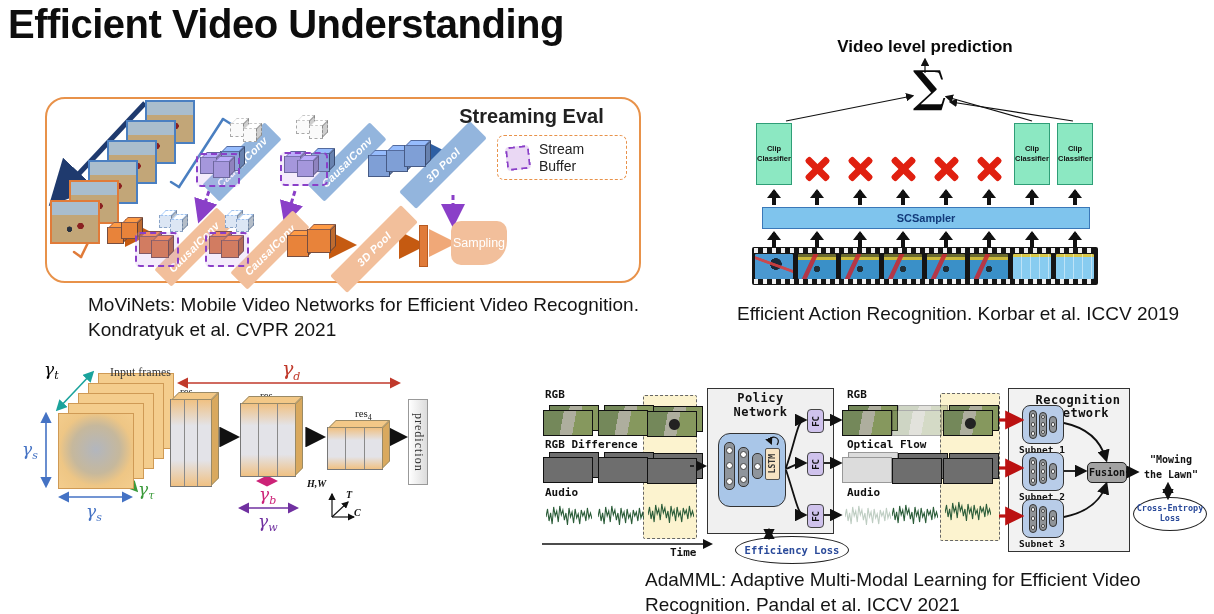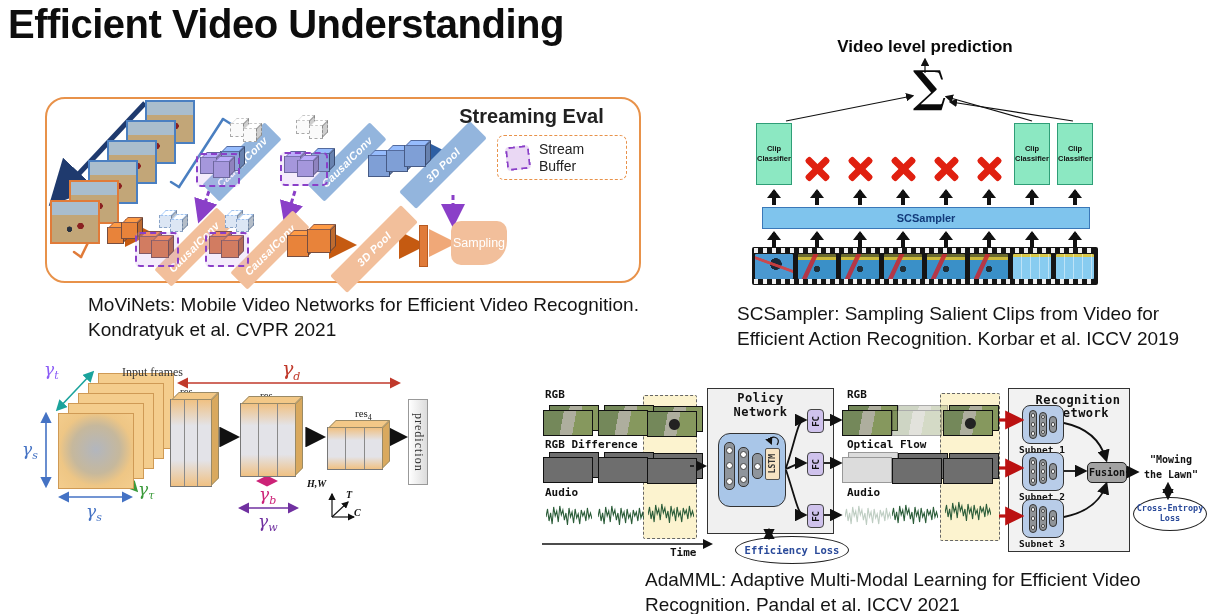--- a/index.html
+++ b/index.html
@@ -66,21 +66,21 @@
          linear-gradient(180deg,#6a6a30 0 12%,#c8b83a 12% 26%,#3a90c8 26% 100%)}
   .ff.v3{background:repeating-linear-gradient(90deg,transparent 0 8px,rgba(255,255,255,.45) 8px 9px),
          linear-gradient(180deg,#d8c84a 0 14%,#88ccf0 14% 100%)}
 
   
   .x3fig{position:absolute;left:10px;top:355px;width:505px;height:195px}
   .xsq{position:absolute;width:74px;height:74px;background:#f4cd8d;border:1px solid #cf9a55}
   .xsq.front{background:radial-gradient(circle at 50% 48%,#b2b6be 0%,#c6b89c 45%,#eec685 68%,#f4cd8d 100%)}
   .gl{position:absolute;font:italic 17px "DejaVu Serif",serif}
   .gl sub{font-size:11px}
-  .g-teal{color:#8b5cf6}.g-blue{color:#4472c4}.g-green{color:#3a9a3a}.g-red{color:#c0392b;font-size:19px}
+  .g-teal{color:#000000}.g-blue{color:#4472c4}.g-green{color:#3a9a3a}.g-red{color:#c0392b;font-size:19px}
   .g-mag{color:#cc2277}.g-pur{color:#7030a0}
   .serf{position:absolute;font:12px "Liberation Serif",serif;color:#333}
   .reslab{position:absolute;font:11px "Liberation Serif",serif;color:#222}
   .reslab sub{font-size:8px}
   .res{position:absolute;display:flex;background:#e0e0e4;border:1px solid #777;box-sizing:border-box}
   .res::before{content:"";position:absolute;left:0;top:-8px;width:100%;height:8px;background:#f3c887;border:1px solid #9a8a66;
       box-sizing:border-box;transform:skewX(-45deg);transform-origin:bottom left}
   .res::after{content:"";position:absolute;right:-8px;top:0;width:8px;height:100%;background:#d9a95e;border:1px solid #9a8a66;
       box-sizing:border-box;transform:skewY(-45deg);transform-origin:top left}
   .res i{flex:1;border-right:1px solid #8a8a8a;background:linear-gradient(180deg,#f0c183 0%,#e3e3e8 30% 70%,#f0c183 100%)}
@@ -319,21 +319,20 @@
       <div class="ff v2" style="left:46px"></div>
       <div class="ff v2" style="left:89px"></div>
       <div class="ff v2" style="left:132px"></div>
       <div class="ff v2" style="left:175px"></div>
       <div class="ff v2" style="left:218px"></div>
       <div class="ff v3" style="left:261px"></div>
       <div class="ff v3" style="left:304px"></div>
     </div>
   </div>
   <div class="cap" style="left:737px;top:301px;width:470px">
-    <div>SCSampler: Sampling Salient Clips from Video for</div>
     <div>Efficient Action Recognition. Korbar et al. ICCV 2019</div>
   </div>
 
   <div class="x3fig">
     <svg class="abs" width="505" height="195" style="left:0;top:0">
       <defs>
         <marker id="x3K" markerWidth="8" markerHeight="8" refX="6" refY="4" orient="auto">
             <path d="M0,0L8,4L0,8z" fill="#111"></path>
           </marker>
         <marker id="x3T" markerWidth="7" markerHeight="7" refX="5" refY="3.5" orient="auto-start-reverse">
@@ -373,21 +372,21 @@
       <line x1="322" y1="162" x2="338" y2="147" stroke="#111" stroke-width="1.2" marker-end="url(#x3k2)"></line>
       <line x1="322" y1="162" x2="344" y2="162" stroke="#111" stroke-width="1.2" marker-end="url(#x3k2)"></line>
     </svg>
 
     <div class="xsq" style="left:88px;top:18px"></div>
     <div class="xsq" style="left:78px;top:28px"></div>
     <div class="xsq" style="left:68px;top:38px"></div>
     <div class="xsq" style="left:58px;top:48px"></div>
     <div class="xsq front" style="left:48px;top:58px"></div>
 
-    <div class="serf" style="left:112px;top:10px">Input frames</div>
+    <div class="serf" style="left:100px;top:10px">Input frames</div>
 
     <div class="gl g-teal" style="left:34px;top:4px"><span>γ</span><sub>t</sub></div>
     <div class="gl g-blue" style="left:12px;top:84px"><span>γ</span><sub>s</sub></div>
     <div class="gl g-blue" style="left:76px;top:146px"><span>γ</span><sub>s</sub></div>
     <div class="gl g-green" style="left:128px;top:124px"><span>γ</span><sub>τ</sub></div>
     <div class="gl g-red" style="left:272px;top:2px"><span>γ</span><sub>d</sub></div>
     <div class="gl g-mag" style="left:249px;top:129px"><span>γ</span><sub>b</sub></div>
     <div class="gl g-pur" style="left:248px;top:156px"><span>γ</span><sub>w</sub></div>
 
     <div class="reslab" style="left:170px;top:30px"><span>res</span><sub>2</sub></div>

